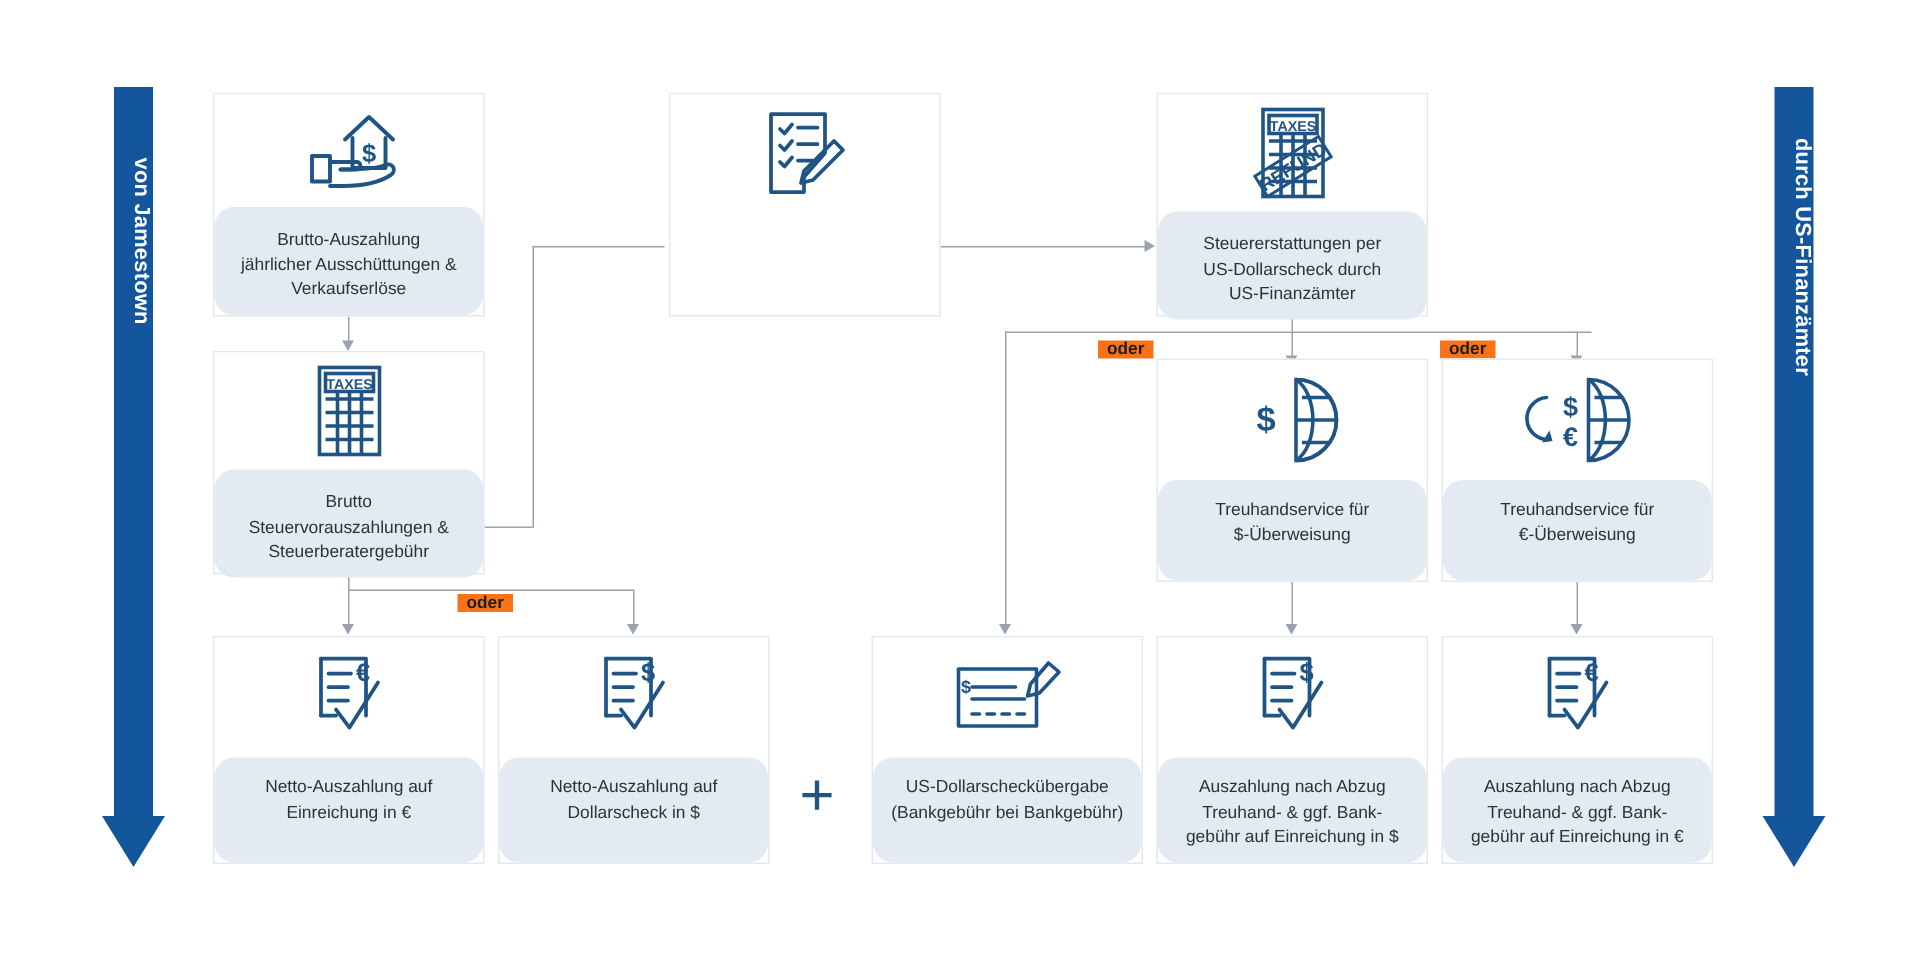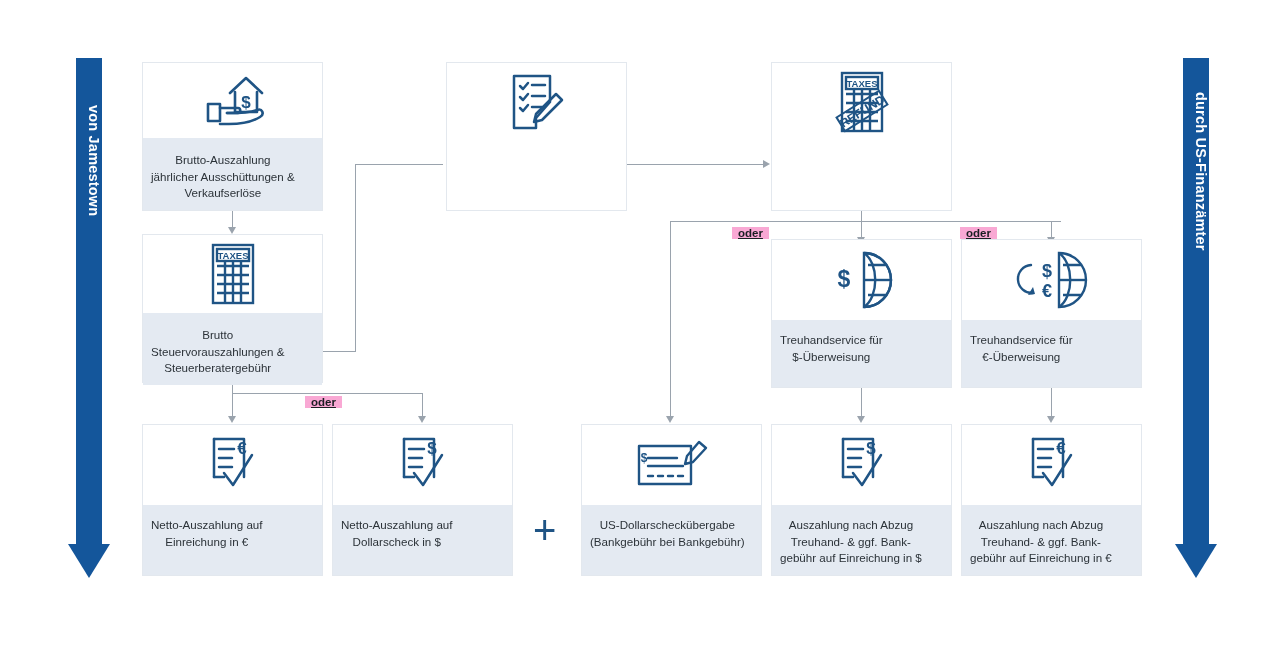--- a/index.html
+++ b/index.html
@@ -41,26 +41,27 @@
     display: flex; flex-direction: column;
   }
   .box .icon-area {
     flex: 0 0 auto;
     display: flex; align-items: center; justify-content: center;
     background: #ffffff;
   }
   .box .label-area {
     flex: 1 1 auto;
     background: #e4eaf2;
-    display: flex; align-items: flex-start; justify-content: flex-start;
+    display: flex; align-items: flex-start; justify-content: center;
     text-align: center;
     color: #2b3238;
     font-size: 11.6px;
     line-height: 16.5px;
     padding: 12px 8px 8px 8px;
+    border-radius: 13px;
   }
   .box.tall .label-area { padding-top: 14px; }
 
   
   .ln { position: absolute; background: #9aa3ad; }
   .ln.h { height: 1px; }
   .ln.v { width: 1px; }
   .arrowhead {
     position: absolute; width: 0; height: 0;
     border-left: 4.5px solid transparent;
@@ -69,21 +70,21 @@
   }
   .arrowhead.right {
     border-top: 4.5px solid transparent;
     border-bottom: 4.5px solid transparent;
     border-left: 7px solid #9aa3ad;
     border-right: none;
   }
   .oder {
     position: absolute;
     font-size: 11.5px; font-weight: bold; color: #1b1f24;
-    background: #f9a8d4; padding: 0 6px; text-decoration: underline;
+    background: #f97316; padding: 0 6px;
   }
   .plus {
     position: absolute;
     color: #1f5485; font-size: 40px; line-height: 1;
     font-family: "Liberation Sans", sans-serif;
   }
   svg { display: block; }
 </style>
 </head>
 <body>
@@ -209,20 +210,27 @@
           <path d="M15 25 H47 M15 34 H47 M15 43 H47 M15 52 H47"></path>
           <path d="M23 20 V62 M31 20 V62 M39 20 V62"></path>
         </g>
         <text x="31" y="18" font-family="'Liberation Sans',sans-serif" font-size="9.5" font-weight="bold" fill="#1f5485" text-anchor="middle">TAXES</text>
         <g transform="rotate(-32 31 42)">
           <rect x="6" y="34" width="50" height="16" fill="none" stroke="#1f5485" stroke-width="2"></rect>
           <text x="31" y="46.5" font-family="'Liberation Sans',sans-serif" font-size="12" font-weight="bold" fill="#1f5485" text-anchor="middle">REFUND</text>
         </g>
       </svg>
     </div>
+    <div class="label-area">
+      <span>
+        <span>Steuererstattungen per</span><br>
+        <span>US-Dollarscheck durch</span><br>
+        <span>US-Finanzämter</span>
+      </span>
+    </div>
   </div>
 
   <div class="box" style="left:771px; top:239px; width:181px; height:149px;">
     <div class="icon-area" style="height:80px;">
       <svg width="76" height="62" viewBox="0 0 76 62">
         <g fill="none" stroke="#1f5485" stroke-width="2.4">
           <path d="M40 4 A27 27 0 0 1 40 58 Z"></path>
           <path d="M40 4 A27 27 0 0 1 40 58"></path>
           <path d="M40 4 C55 14 55 48 40 58"></path>
           <path d="M40 31 H67"></path>

